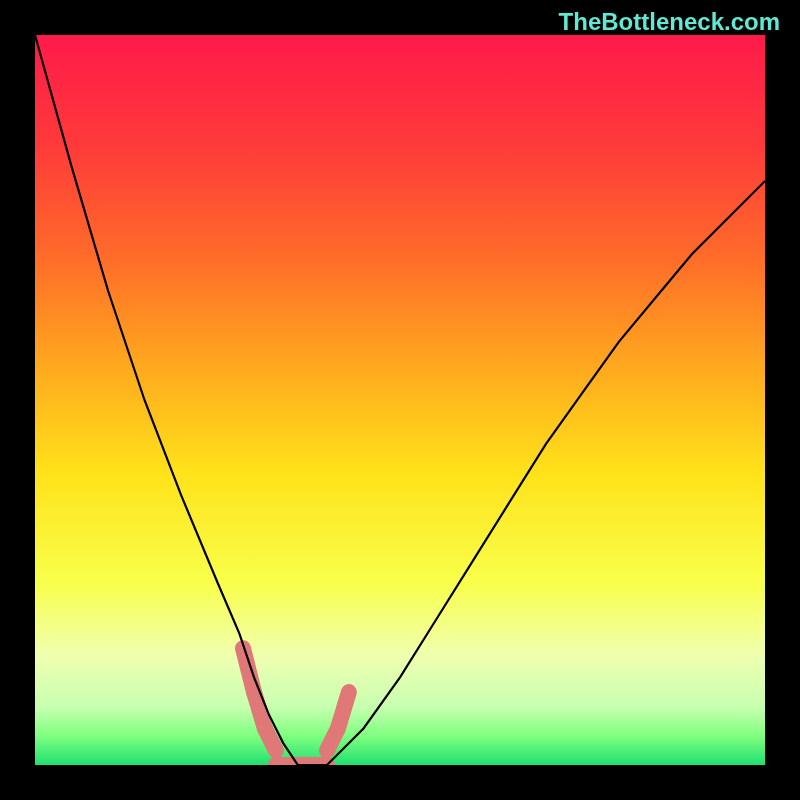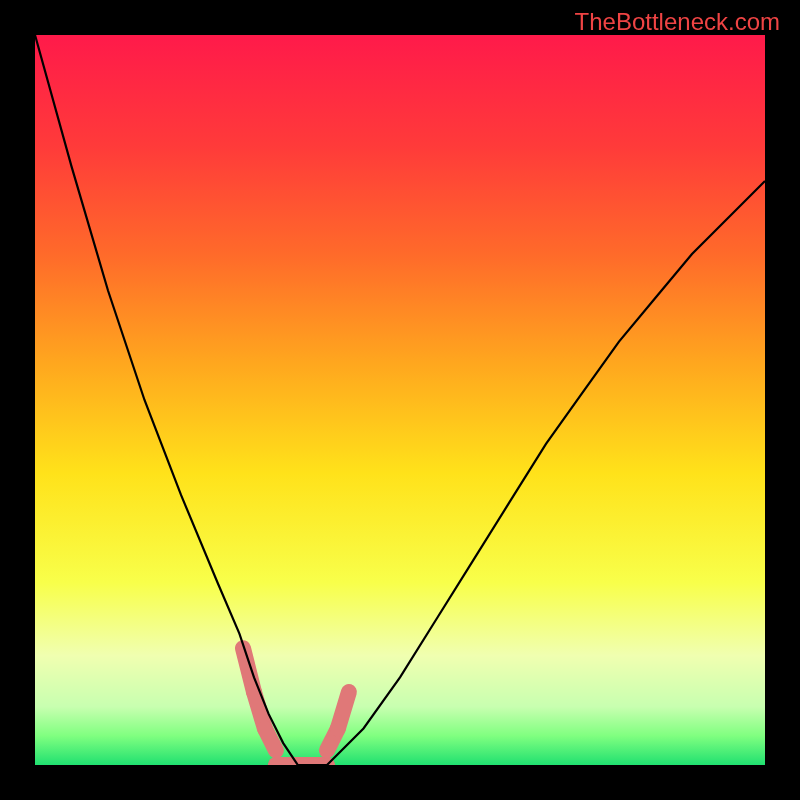--- a/index.html
+++ b/index.html
@@ -8,23 +8,23 @@
     width: 800px;
     height: 800px;
     background: #000;
     position: relative;
     font-family: Arial, sans-serif;
   }
   .watermark {
     position: absolute;
     top: 8px;
     right: 20px;
-    color: #ef4444;
+    color: #5eead4;
     font-size: 24px;
-    font-weight: 400;
+    font-weight: 700;
     z-index: 10;
   }
   .chart-container {
     position: absolute;
     top: 35px;
     left: 35px;
     width: 730px;
     height: 730px;
   }
   svg {

